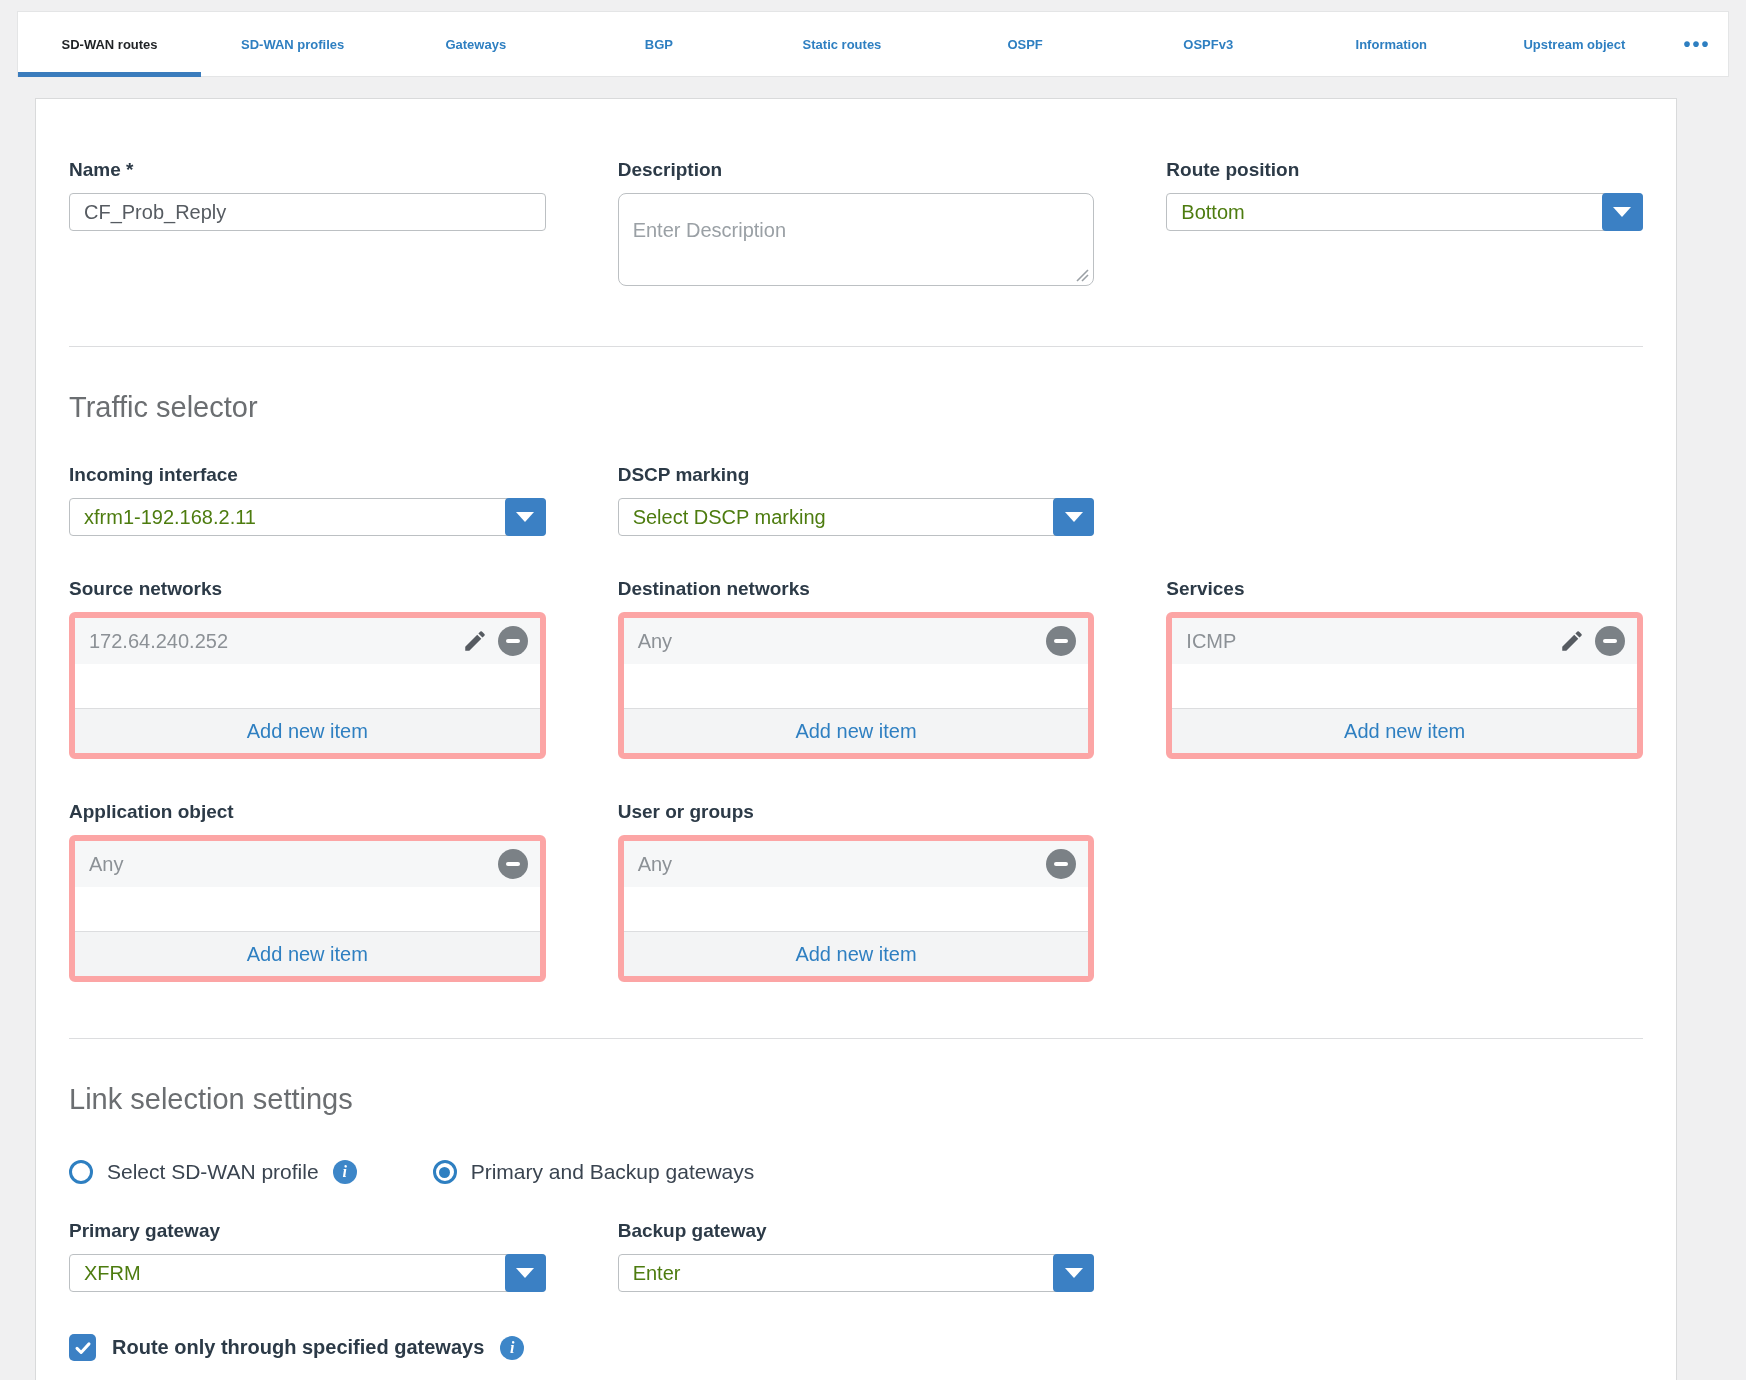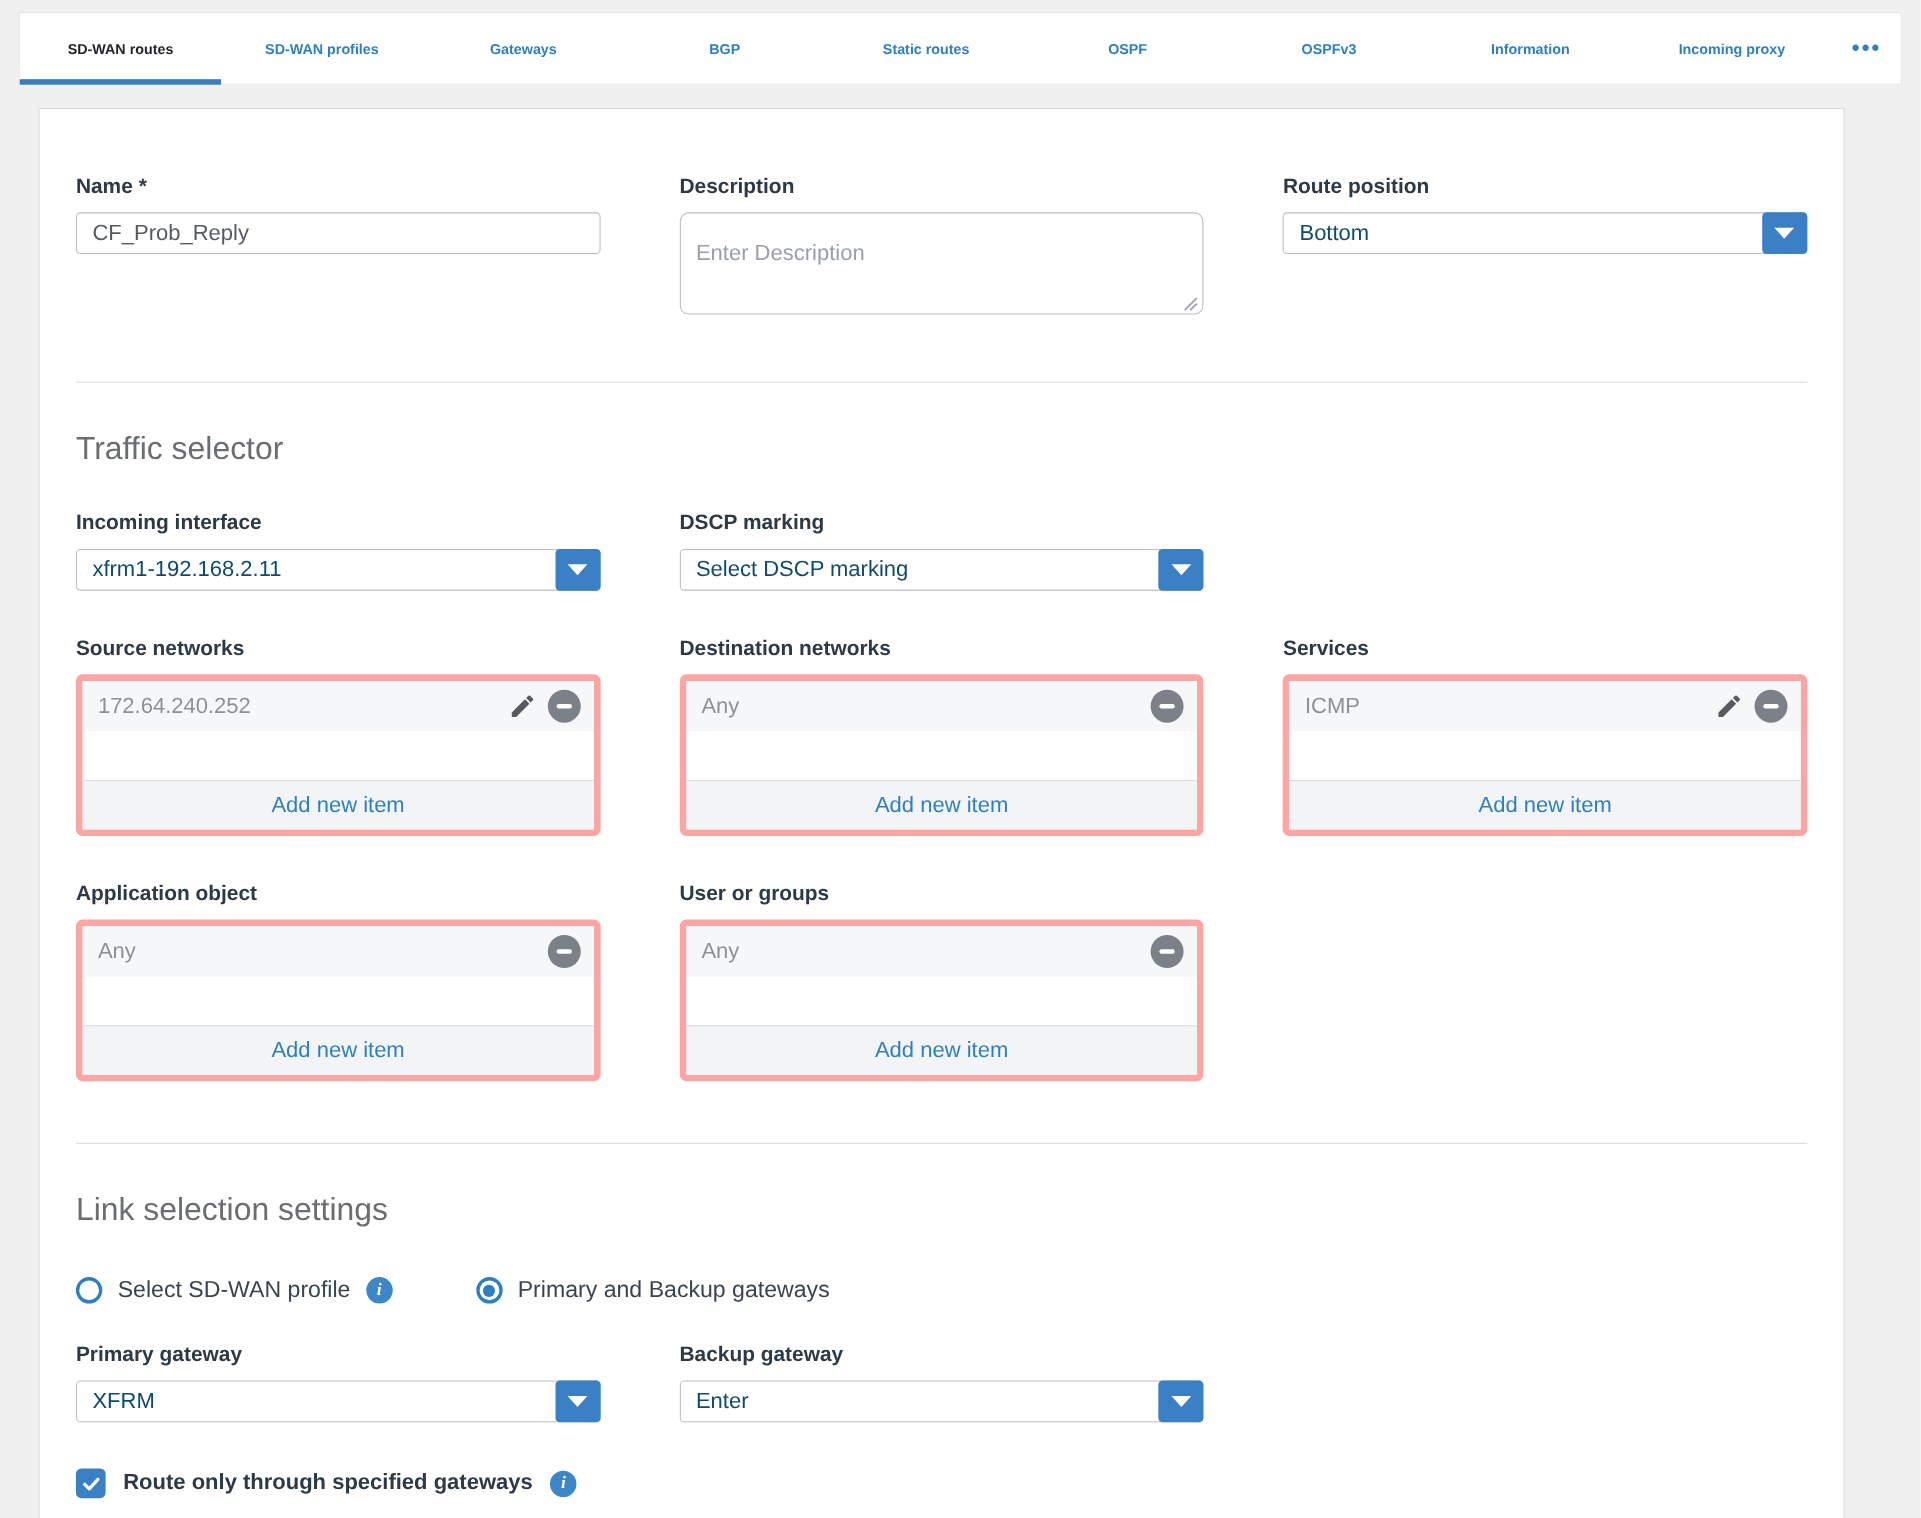--- a/index.html
+++ b/index.html
@@ -35,21 +35,21 @@
   .textarea-wrap { position:relative; }
   textarea { width:100%; height:93px; border:1px solid #bcc0c3; border-radius:8px;
     padding:25px 14px; font-size:20px; color:#565b61; resize:none;
     font-family:"Liberation Sans",sans-serif; }
   textarea::placeholder { color:#9aa0a5; }
   .resize-grip { position:absolute; right:5px; bottom:8px; pointer-events:none; }
 
   
   .select { position:relative; height:38px; border:1px solid #bcc0c3; border-radius:4px;
     background:#fff; display:flex; align-items:center; padding:0 52px 0 14px;
-    font-size:20px; color:#0c4a6e; cursor:pointer; }
+    font-size:20px; color:#4d7c0f; cursor:pointer; }
   .select .dd-btn { position:absolute; top:-1px; right:-1px; bottom:-1px; width:41px;
     background:var(--accent,#3b80c4); border-radius:4px; display:flex;
     align-items:center; justify-content:center; }
   .select .dd-btn::after { content:""; width:0; height:0;
     border-left:9px solid transparent; border-right:9px solid transparent;
     border-top:10px solid #fff; }
 
   
   .divider { height:1px; background:#dcdddf; margin-top:56px; }
   h2.section { font-size:29px; font-weight:400; color:#6b6e71; margin-top:44px; }
@@ -97,21 +97,21 @@
 
 <div class="tabbar">
   <div class="tab active">SD-WAN routes</div>
   <div class="tab">SD-WAN profiles</div>
   <div class="tab">Gateways</div>
   <div class="tab">BGP</div>
   <div class="tab">Static routes</div>
   <div class="tab">OSPF</div>
   <div class="tab">OSPFv3</div>
   <div class="tab">Information</div>
-  <div class="tab">Incoming proxy</div>
+  <div class="tab">Upstream object</div>
   <div class="tab-more">•••</div>
 </div>
 
 <div class="card">
 
   <div class="grid3">
     <div>
       <div class="field-label">Name *</div>
       <input class="text-input" type="text" value="CF_Prob_Reply" style="">
     </div>

